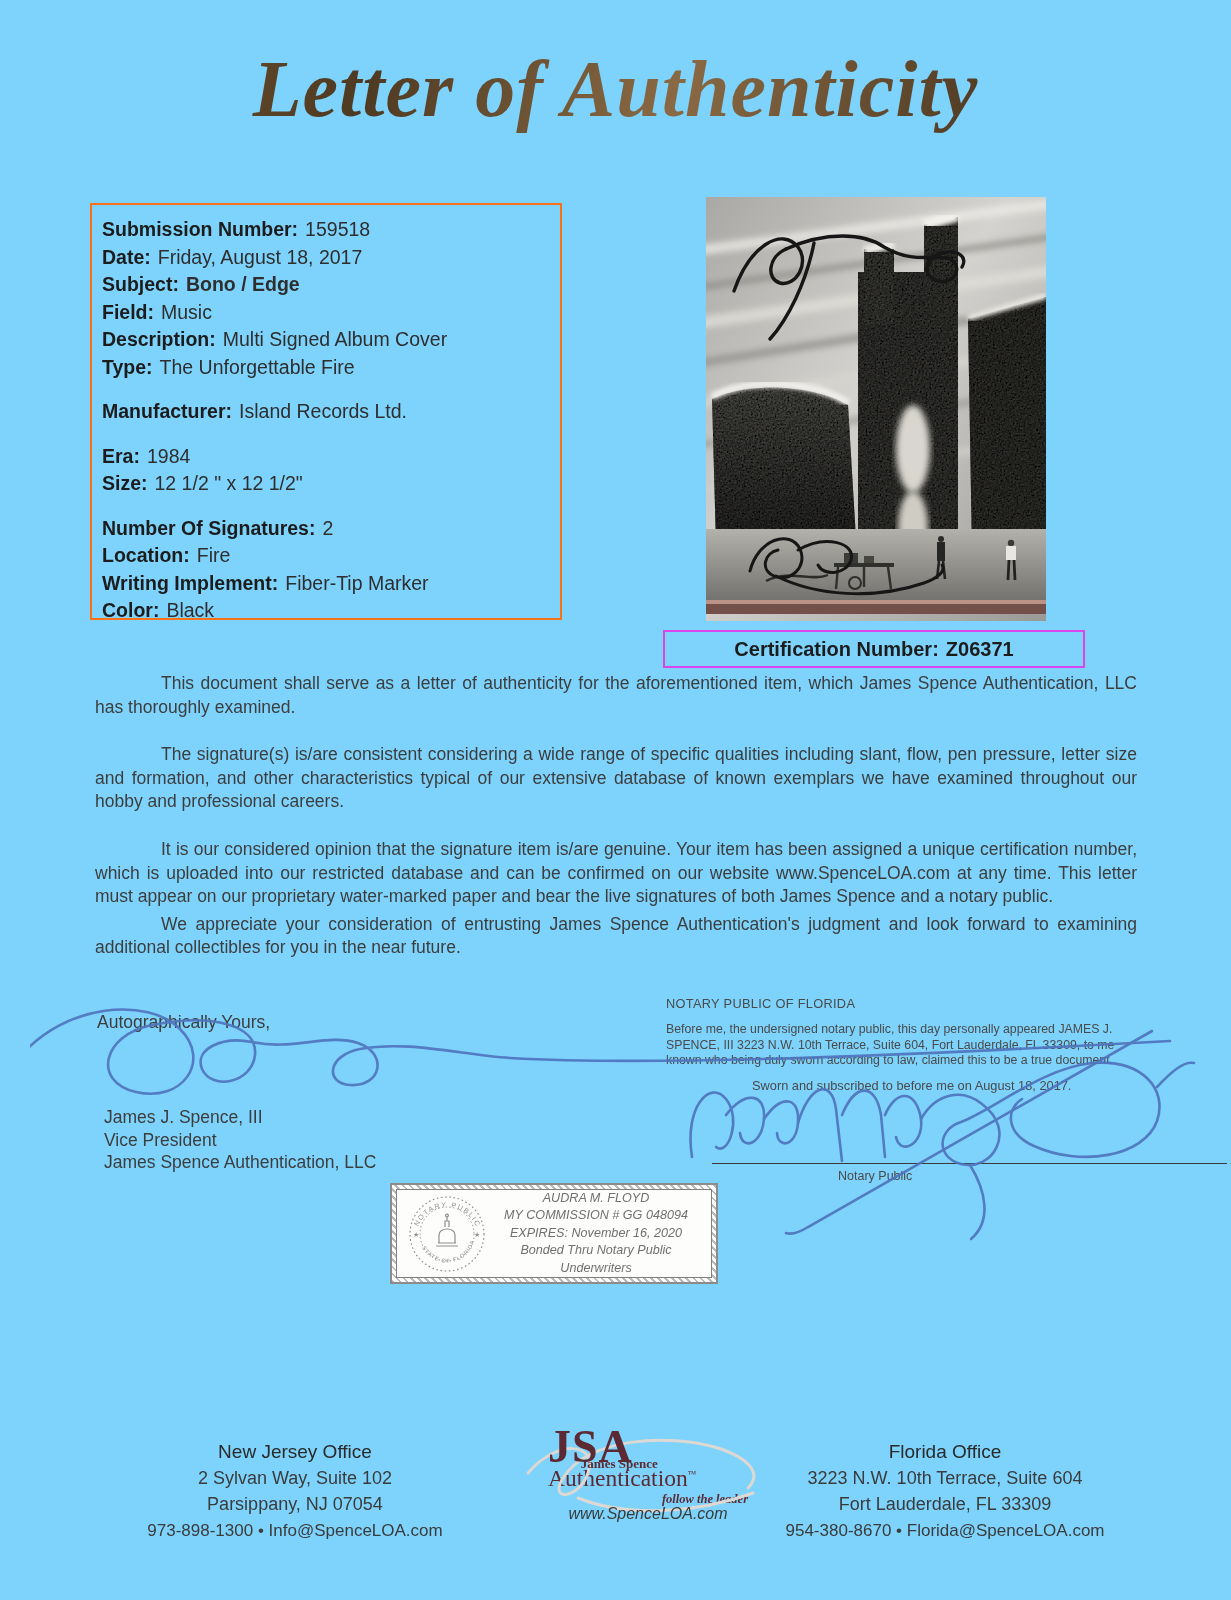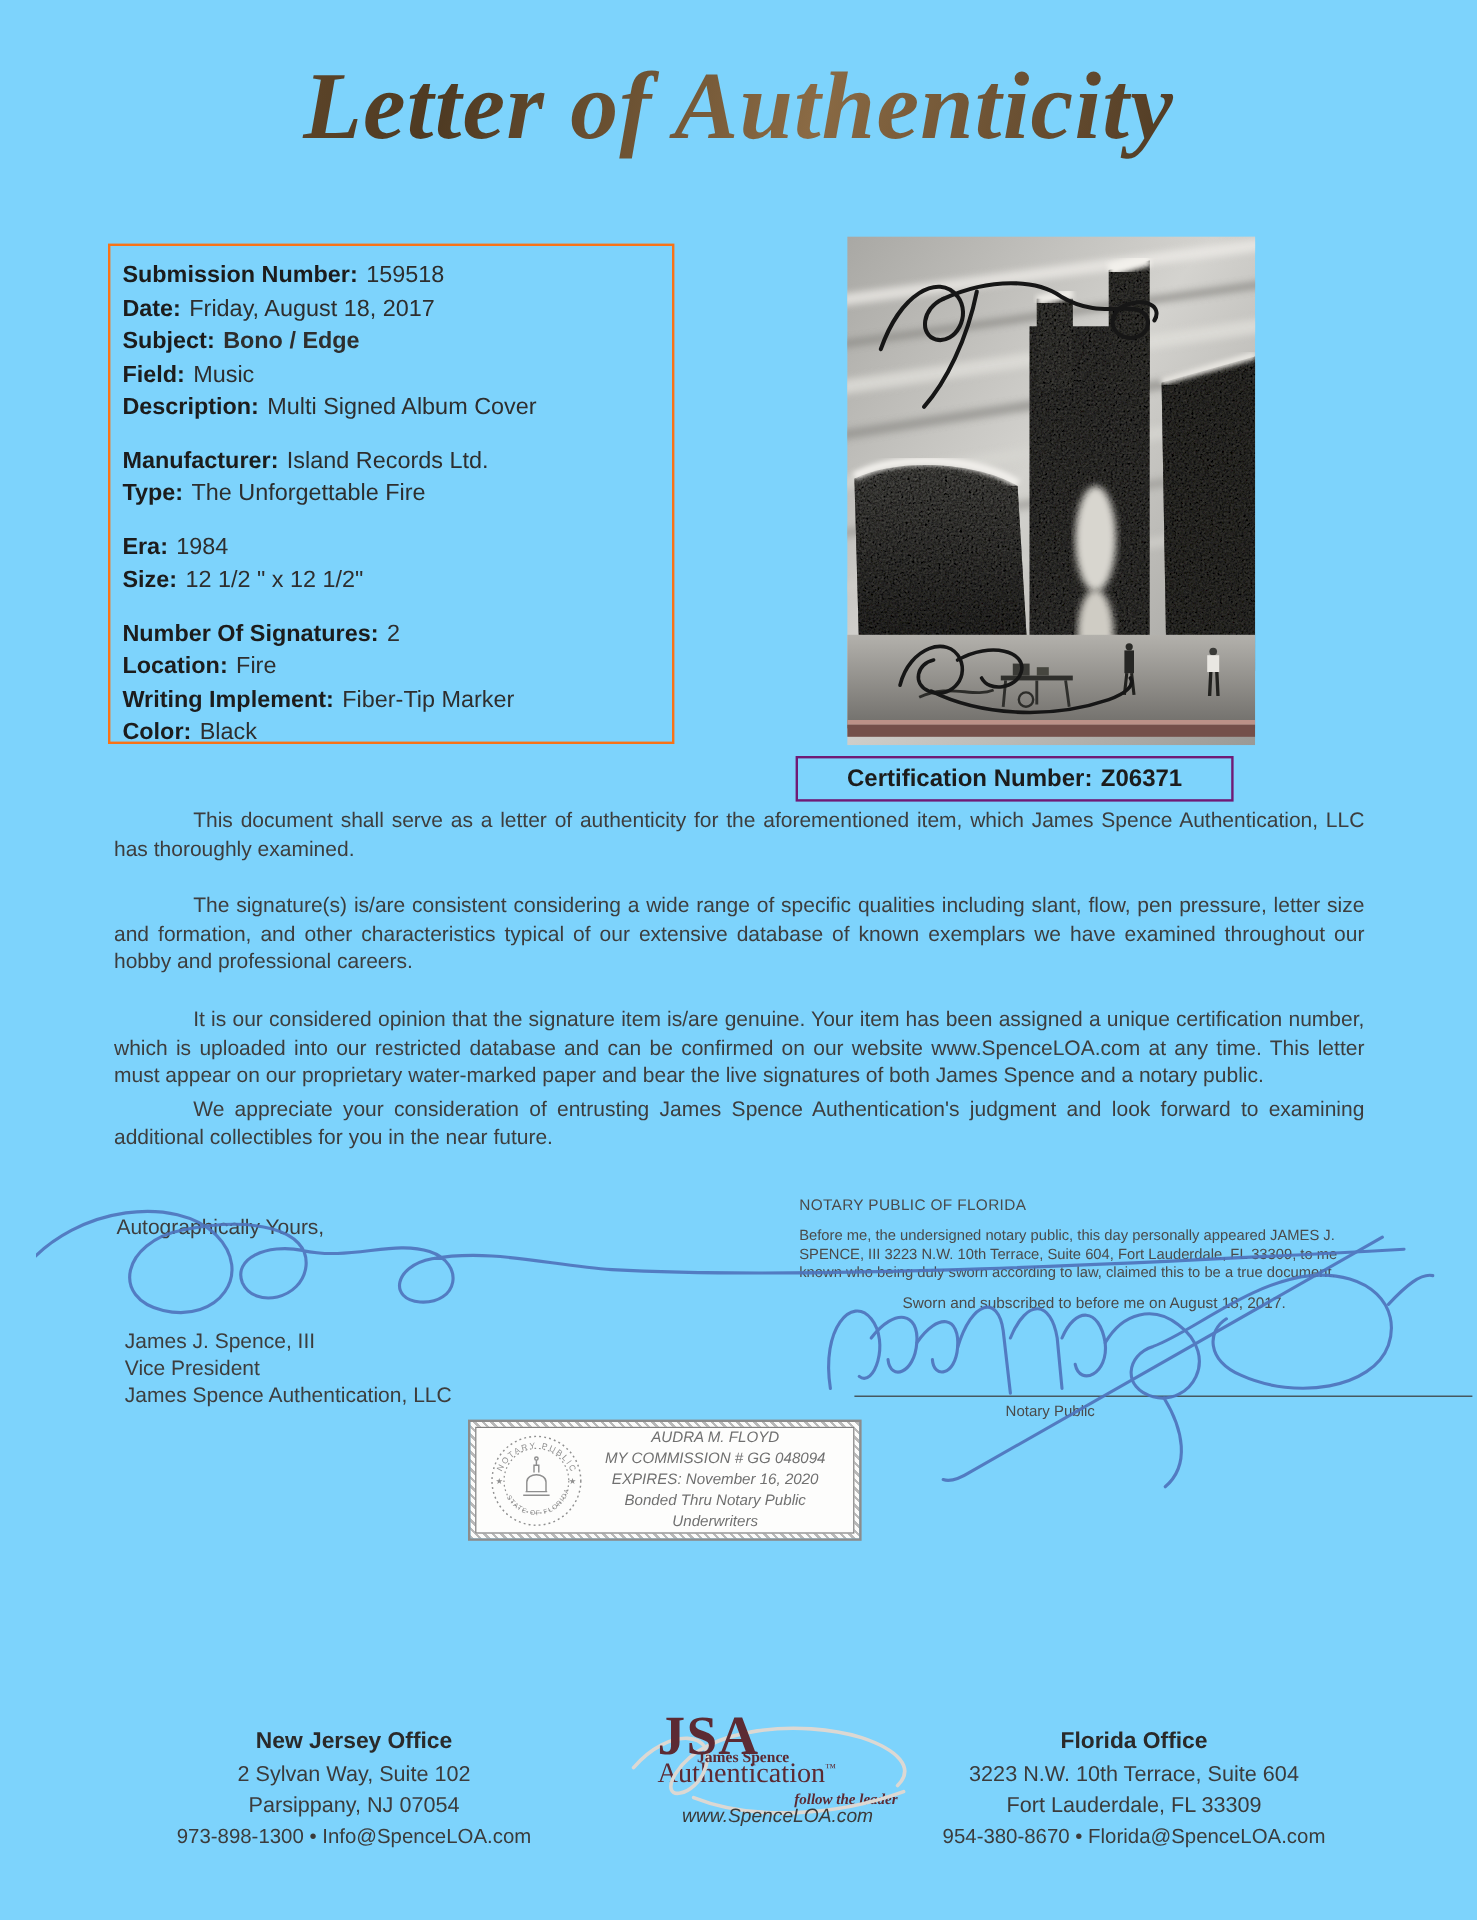--- a/index.html
+++ b/index.html
@@ -15,22 +15,22 @@
   .info-box{position:absolute;left:90px;top:203px;width:472px;height:417px;
             border:2px solid #f97316;box-sizing:border-box;padding:11px 10px 0 10px;
             font-size:19.5px;color:#2e2e2e;}
   .info-row{line-height:27.5px;white-space:nowrap;}
   .info-row .lbl{font-weight:bold;color:#1c1c1c;margin-right:7px;}
   .info-row.gap{margin-top:17px;}
   .info-row .val.boldval{font-weight:bold;}
   
   .album{position:absolute;left:706px;top:197px;width:340px;height:424px;}
   
-  .cert-box{position:absolute;left:663px;top:630px;width:365px;height:38px;
-            border:2px solid #701a75;box-sizing:border-box;display:flex;align-items:center;justify-content:center;
+  .cert-box{position:absolute;left:663px;top:630px;width:422px;height:38px;
+            border:2px solid #d946ef;box-sizing:border-box;display:flex;align-items:center;justify-content:center;
             font-size:20px;font-weight:bold;color:#1c1c1c;white-space:nowrap;}
   .cert-box .cv{margin-left:7px;}
   
   .body-text{position:absolute;left:95px;top:672px;width:1042px;font-size:17.5px;line-height:23.6px;color:#3d3d3d;}
   .body-text p{margin:0 0 24px 0;text-indent:66px;text-align:justify;}
   .body-text p.tight{margin-bottom:4px;}
   
   .closing{position:absolute;left:97px;top:1012px;font-size:17.5px;color:#3d3d3d;}
   .sig-name{position:absolute;left:104px;top:1106px;font-size:17.5px;line-height:22.5px;color:#3d3d3d;}
   
@@ -44,21 +44,21 @@
          border:2px solid #8c8c8c;padding:4px;
          background:repeating-linear-gradient(45deg,#b9b9b9 0 2px,#fcfcfb 2px 5px);}
   .stamp-inner{width:100%;height:100%;box-sizing:border-box;background:#fdfdfc;border:1.6px solid #7f7f7f;
                display:flex;align-items:center;}
   .stamp-text{flex:1;text-align:center;font-size:12.6px;line-height:17.5px;color:#707070;padding-right:8px;font-style:italic;}
   .seal{width:84px;height:84px;margin-left:8px;flex:0 0 auto;}
   
   .blue-ink{position:absolute;left:30px;top:995px;width:1195px;height:340px;pointer-events:none;}
   
   .fcol{position:absolute;text-align:center;color:#3b3b3b;}
-  .fcol .ft{font-weight:bold;font-size:19px;line-height:27px;color:#2a2a2a;}
+  .fcol .ft{font-weight:normal;font-size:19px;line-height:27px;color:#2a2a2a;}
   .fcol .fl1,.fcol .fl2{font-size:18px;line-height:26px;}
   .fcol .fl3{font-size:17px;line-height:26px;margin-top:1px;}
   .nj{left:140px;top:1438px;width:310px;}
   .fl{left:762px;top:1438px;width:366px;}
   .jsa{position:absolute;left:548px;top:1424px;width:200px;}
   .jsa-wm{position:absolute;left:-30px;top:-6px;pointer-events:none;}
   .jsa-row1{position:relative;line-height:1;white-space:nowrap;}
   .jsa-initials{font-family:"Liberation Serif",serif;font-weight:bold;font-size:46px;color:#5c2a33;letter-spacing:1px;}
   .jsa-js{font-family:"Liberation Serif",serif;font-size:13px;color:#5c2a33;font-weight:bold;margin-left:-52px;position:relative;top:6px;}
   .jsa-auth{font-family:"Liberation Serif",serif;font-size:23.5px;color:#5c2a33;line-height:1.05;margin-top:-4px;white-space:nowrap;}
@@ -73,22 +73,22 @@
 <div id="page">
 
   <div class="title">Letter of Authenticity</div>
 
   <div class="info-box">
     <div class="info-row"><span class="lbl">Submission Number:</span><span class="val">159518</span></div>
     <div class="info-row"><span class="lbl">Date:</span><span class="val">Friday, August 18, 2017</span></div>
     <div class="info-row"><span class="lbl">Subject:</span><span class="val boldval">Bono  / Edge</span></div>
     <div class="info-row"><span class="lbl">Field:</span><span class="val">Music</span></div>
     <div class="info-row"><span class="lbl">Description:</span><span class="val">Multi Signed Album Cover</span></div>
+    <div class="info-row"><span class="lbl">Type:</span><span class="val">The Unforgettable Fire</span></div>
     <div class="info-row gap"><span class="lbl">Manufacturer:</span><span class="val">Island Records Ltd.</span></div>
-    <div class="info-row"><span class="lbl">Type:</span><span class="val">The Unforgettable Fire</span></div>
     <div class="info-row gap"><span class="lbl">Era:</span><span class="val">1984</span></div>
     <div class="info-row"><span class="lbl">Size:</span><span class="val">12 1/2 " x 12 1/2"</span></div>
     <div class="info-row gap"><span class="lbl">Number Of Signatures:</span><span class="val">2</span></div>
     <div class="info-row"><span class="lbl">Location:</span><span class="val">Fire</span></div>
     <div class="info-row"><span class="lbl">Writing Implement:</span><span class="val">Fiber-Tip Marker</span></div>
     <div class="info-row"><span class="lbl">Color:</span><span class="val">Black</span></div>
   </div>
 
   <svg class="album" viewBox="0 0 340 424" xmlns="http://www.w3.org/2000/svg">
     <defs>

